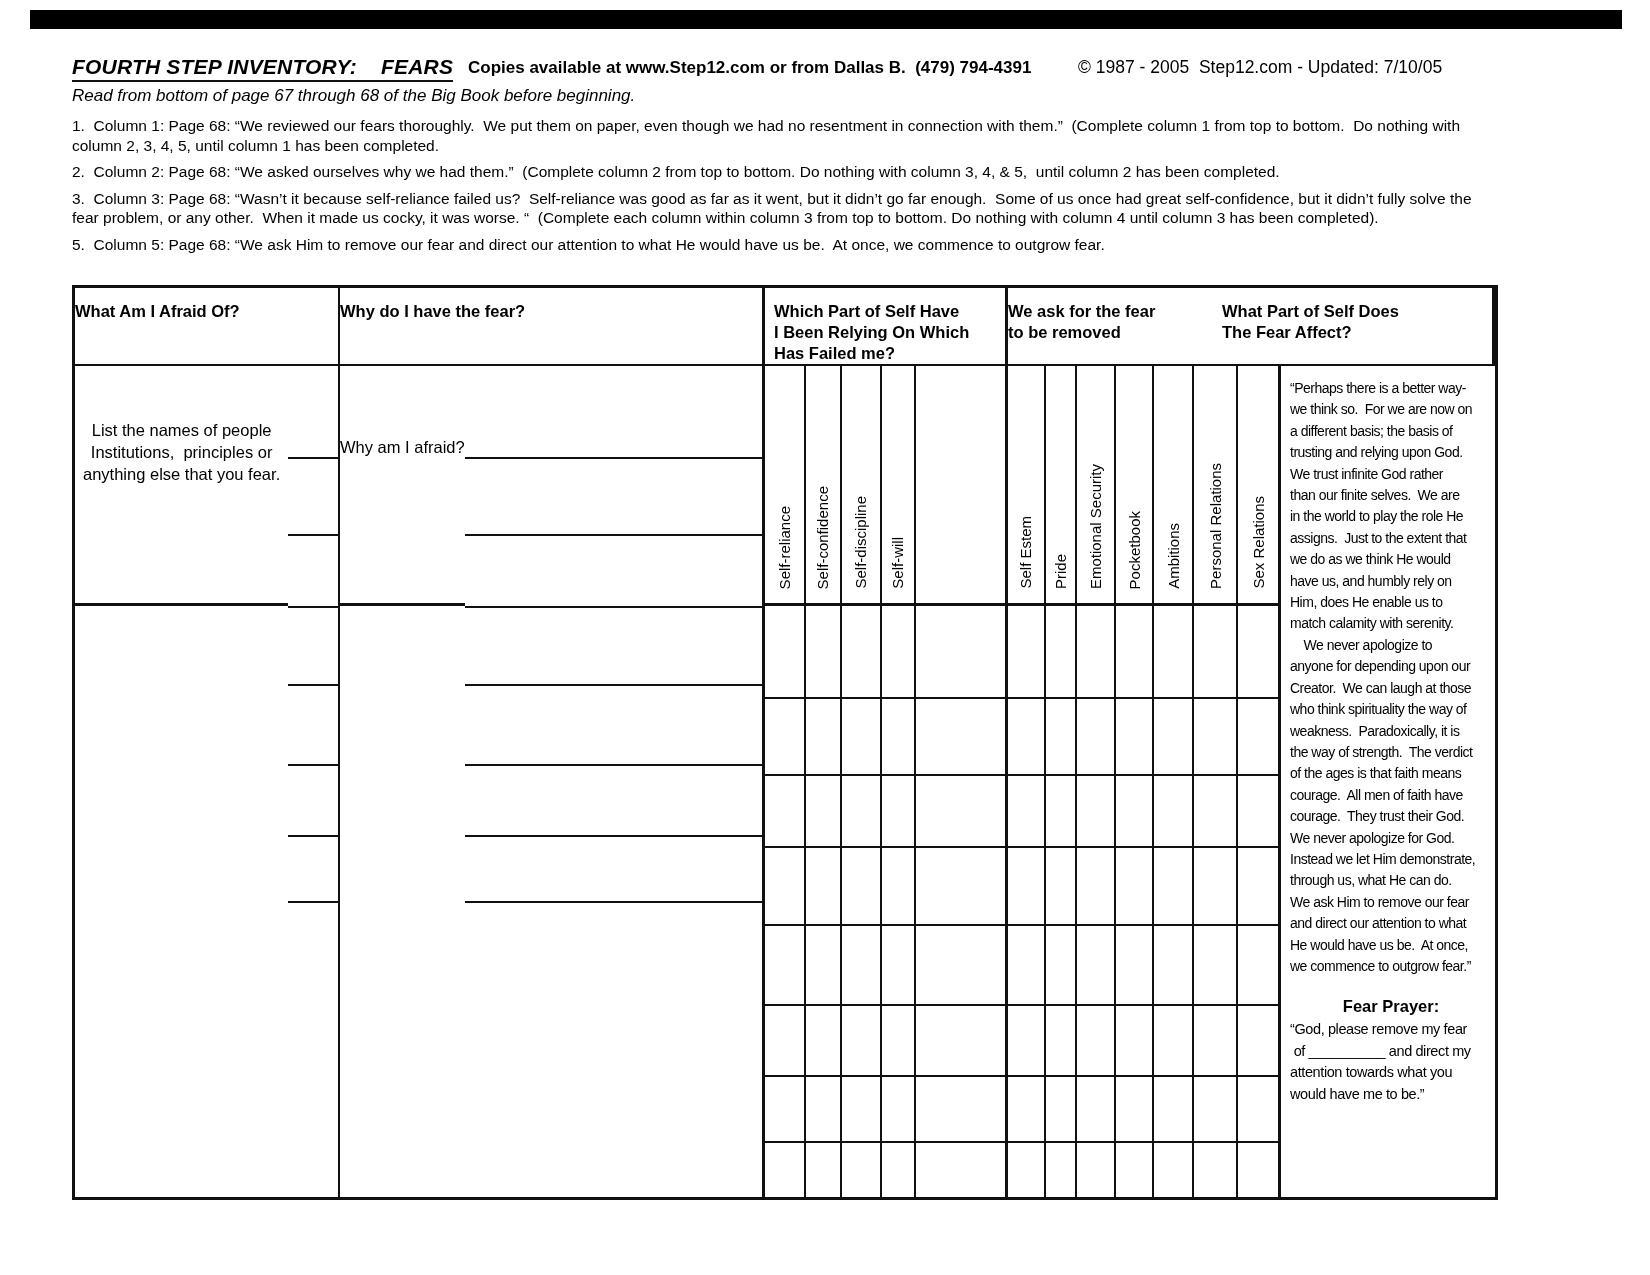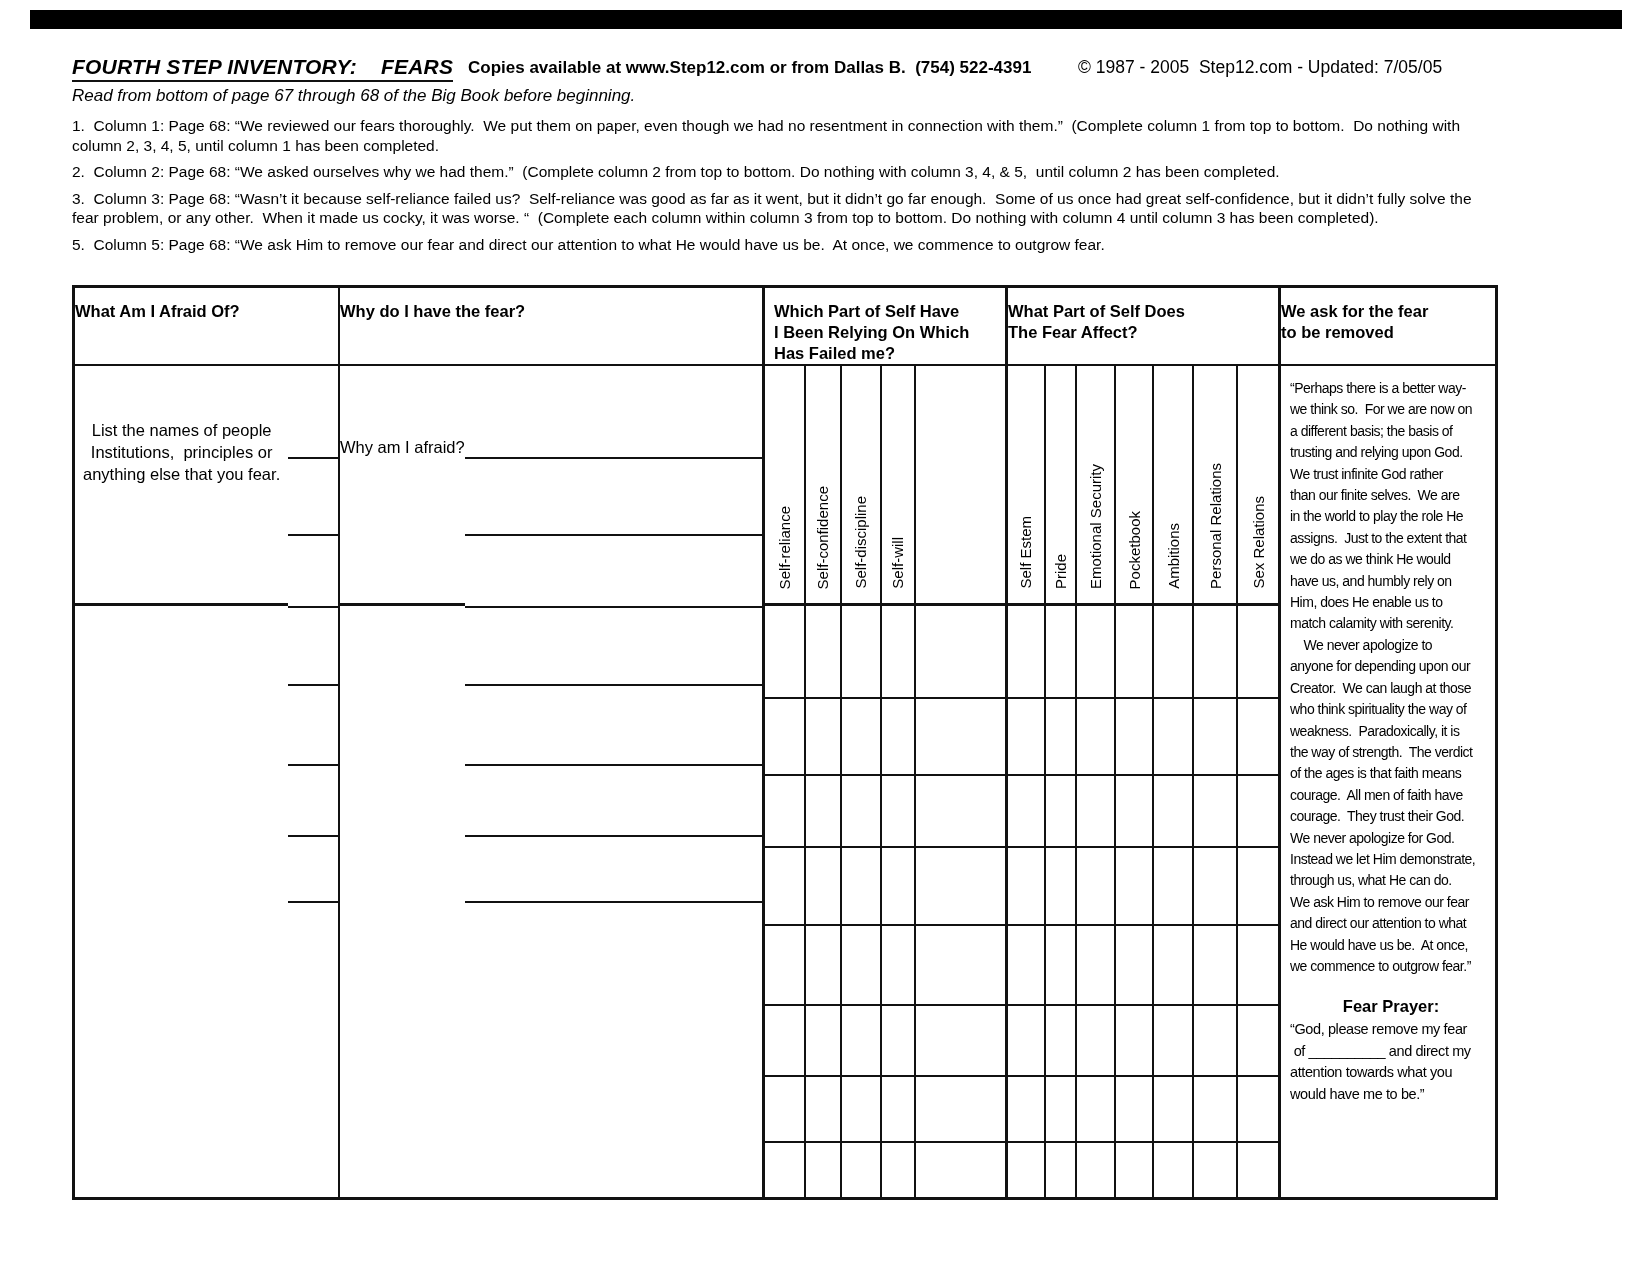--- a/index.html
+++ b/index.html
@@ -68,45 +68,45 @@
   .prayer-title { text-align:center; font-weight:bold; font-size:16.5px; margin-top:20px; margin-bottom:3px; }
   .prayer { white-space:pre-wrap; font-size:14.5px; letter-spacing:-0.4px; line-height:21.5px; }
 </style>
 </head>
 <body>
 
 <div class="page">
   <div class="topbar"></div>
 
   <div class="title">FOURTH STEP INVENTORY:    FEARS</div>
-  <div class="copies">Copies available at www.Step12.com or from Dallas B.  (754) 522-4391</div>
-  <div class="copyright">© 1987 - 2005  Step12.com - Updated: 7/05/05</div>
+  <div class="copies">Copies available at www.Step12.com or from Dallas B.  (479) 794-4391</div>
+  <div class="copyright">© 1987 - 2005  Step12.com - Updated: 7/10/05</div>
   <div class="readline">Read from bottom of page 67 through  68  of the Big Book before beginning.</div>
 
   <div class="instructions">
     <div class="instr">1.  Column 1: Page 68: “We reviewed our fears thoroughly.  We put them on paper, even though we had no resentment in connection with them.”  (Complete column 1 from top to bottom.  Do nothing with
 column 2, 3, 4, 5, until column 1 has been completed.</div>
     <div class="instr">2.  Column 2: Page 68: “We asked ourselves why we had them.”  (Complete column 2 from top to bottom. Do nothing with column 3, 4, &amp; 5,  until column 2 has been completed.</div>
     <div class="instr">3.  Column 3: Page 68: “Wasn’t it because self-reliance failed us?  Self-reliance was good as far as it went, but it didn’t go far enough.  Some of us once had great self-confidence, but it didn’t fully solve the
 fear problem, or any other.  When it made us cocky, it was worse. “  (Complete each column within column 3 from top to bottom. Do nothing with column 4 until column 3 has been completed).</div>
     <div class="instr">5.  Column 5: Page 68: “We ask Him to remove our fear and direct our attention to what He would have us be.  At once, we commence to outgrow fear.</div>
   </div>
 
   <div class="tbl">
 
     <div class="hdr-row">
       <div class="hdr-cell w1">What Am I Afraid Of?</div>
       <div class="hdr-cell w2">Why do I have the fear?</div>
       <div class="hdr-cell w3 hdr-left">Which Part of Self Have
 I Been Relying On Which
 Has Failed me?</div>
+      <div class="hdr-cell w5">We ask for the fear
+to be removed</div>
       <div class="hdr-cell w4">What Part of Self Does
 The Fear Affect?</div>
-      <div class="hdr-cell w5">We ask for the fear
-to be removed</div>
     </div>
 
     <div class="body">
 
       <div class="colstack w1">
         <div class="label-cell lbl1">List the names of people
 Institutions,  principles or
 anything else that you fear.</div>
         <div class="rowcells">
             <div></div>

